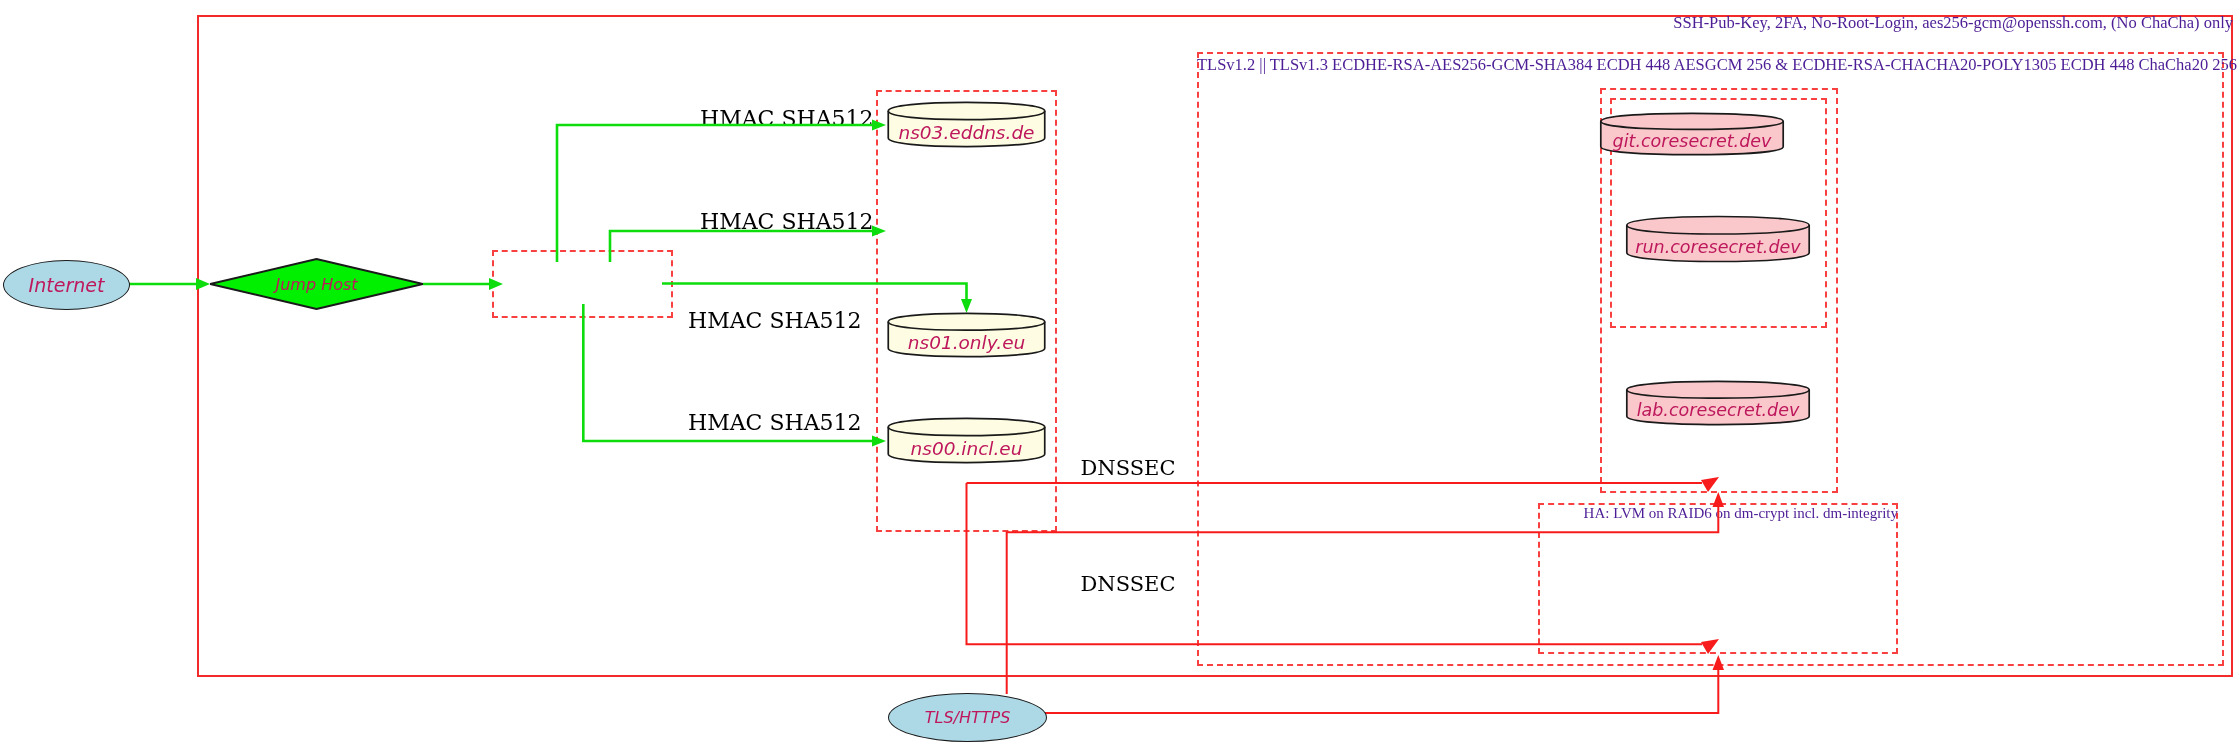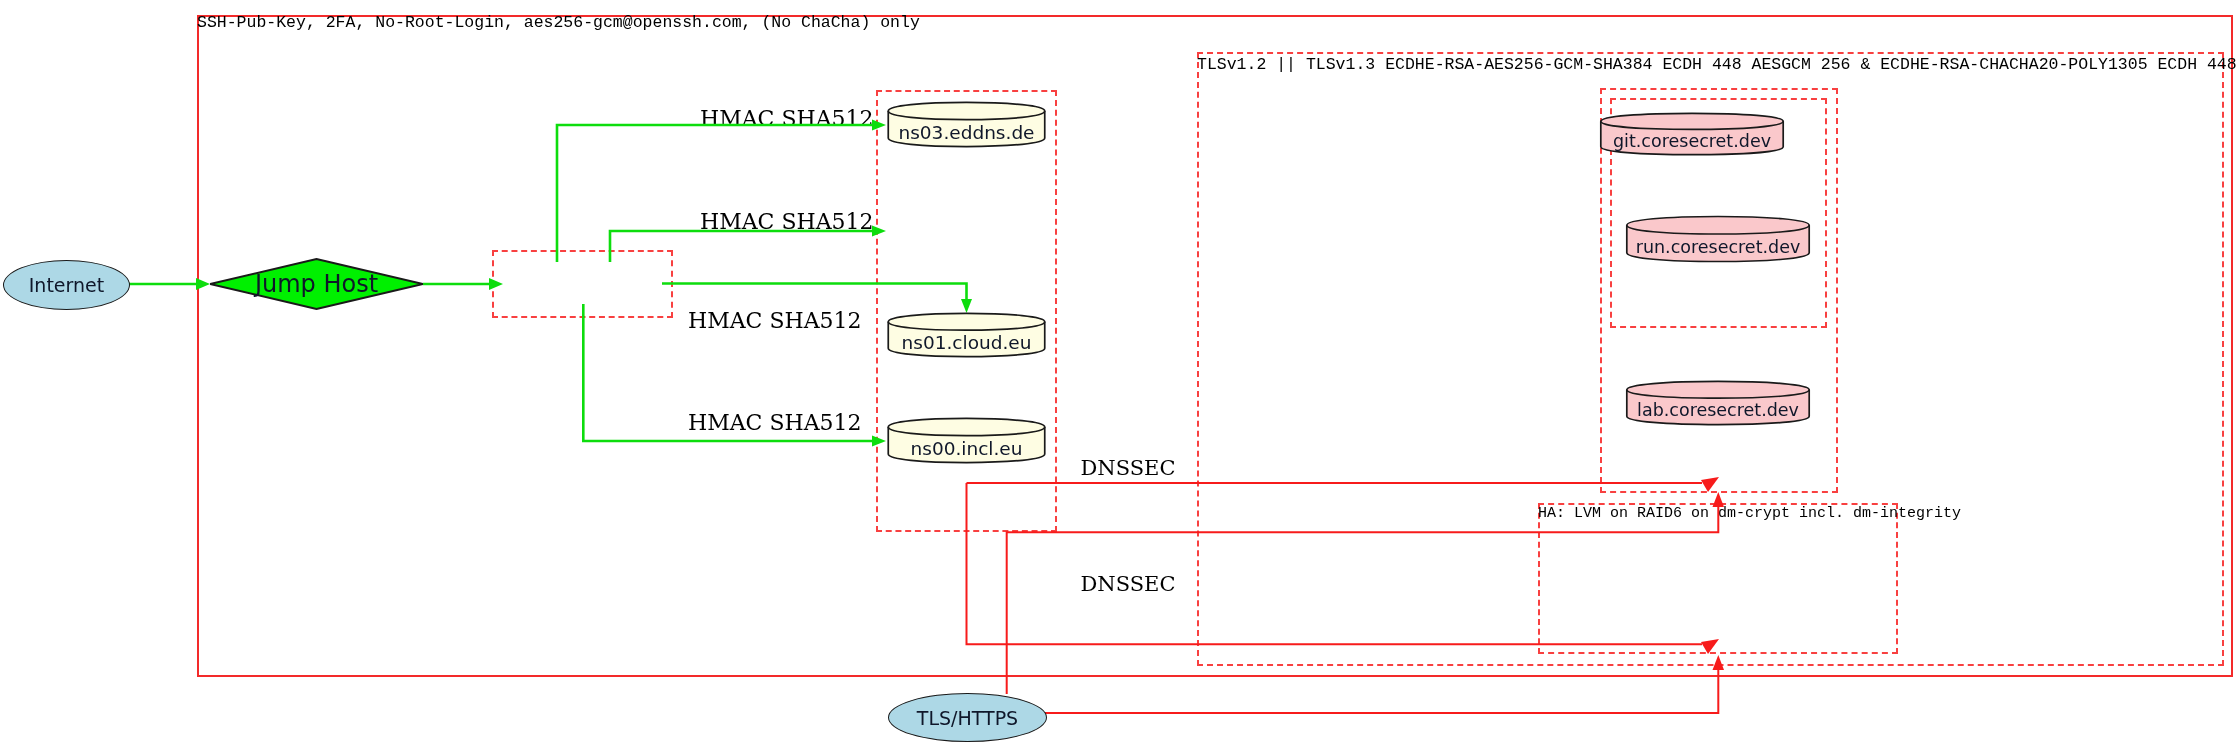--- a/index.html
+++ b/index.html
@@ -3,29 +3,29 @@
 <meta charset="utf-8">
 <style>
   html,body{margin:0;padding:0;background:#ffffff;}
   #canvas{position:relative;width:2240px;height:744px;background:#ffffff;overflow:hidden;
           font-family:"DejaVu Sans","Liberation Sans",sans-serif;}
   
   .box{position:absolute;box-sizing:border-box;}
   .solid-red{border:2px solid #f32a2a;}
   .dash-red{border:2px dashed #f84040;}
   
-  .clabel{position:absolute;text-align:left;color:#000000;
-          font-family:Liberation Mono, monospace;white-space:nowrap;}
+  .clabel{position:absolute;text-align:right;color:#4c1d95;
+          font-family:Liberation Serif, serif;white-space:nowrap;}
   .elabel{position:absolute;text-align:center;color:#000;
           font-family:"DejaVu Serif","Liberation Serif",serif;white-space:nowrap;}
   
   .node{position:absolute;display:flex;align-items:center;justify-content:center;}
   .ellipse{border:1.7px solid #1a1a1a;border-radius:50%;font-size:19px;}
   .blue{background:#add8e6;text-align:center;}
-  .nlabel{position:relative;z-index:3;color:#0f172a;white-space:nowrap;}
+  .nlabel{position:relative;z-index:3;color:#be185d;white-space:nowrap;font-style:italic;}
   .cyl{display:block;}
   .cyl svg.cylsvg{position:absolute;left:0;top:0;width:100%;height:100%;}
   .cylbody{stroke:#1a1a1a;vector-effect:non-scaling-stroke;stroke-width:1.7px;}
   .cylarc{fill:none;stroke:#1a1a1a;vector-effect:non-scaling-stroke;stroke-width:1.7px;}
   .cyl .nlabel{position:absolute;left:0;right:0;top:31%;bottom:0;display:flex;
                align-items:center;justify-content:center;font-size:18.5px;}
   .cyl-lavender .cylbody{fill:#e6e6fa;}
   .cyl-yellow .cylbody{fill:#fefde3;}
   .cyl-pink .cylbody{fill:#fac8cb;}
   .small-label .nlabel{font-size:17.5px;}
@@ -83,21 +83,21 @@
     <path class="rline" d="M1006.7,694 V532.3 H1718.3 V506"></path>
     <polygon class="rarrow" points="1718.3,492 1712.5,507 1724,507"></polygon>
     <path class="rline" d="M1045,713 H1718.3 V668"></path>
     <polygon class="rarrow" points="1718.3,655 1712.5,670 1724,670"></polygon>
   </svg>
 
   <div class="node ellipse blue" style="left:3px;top:260px;width:125px;height:48px;z-index:3;">
     <span class="nlabel">Internet</span>
   </div>
 
-  <div class="node" id="node-jump-host" style="left:210px;top:258px;width:213px;height:52px;z-index:3;font-size:24px;">
+  <div class="node" id="node-jump-host" style="left:210px;top:258px;width:213px;height:52px;z-index:3;font-size:16px;">
     <svg width="213" height="52" viewBox="0 0 213 52">
       <polygon points="0,26 106.5,1 213,26 106.5,51" fill="#00f000" stroke="#1a1a1a" stroke-width="2"></polygon>
     </svg>
     <span class="nlabel">Jump Host</span>
   </div>
 
 
   <div class="node cyl cyl-yellow" style="left:885px;top:100px;width:163px;height:49px;z-index:3;">
     <svg class="cylsvg" viewBox="0 0 100 40" preserveAspectRatio="none">
       <path class="cylbody" d="M2,9 C2,4.5 23,2 50,2 C77,2 98,4.5 98,9 L98,31 C98,35.5 77,38 50,38 C23,38 2,35.5 2,31 Z"></path>
@@ -105,21 +105,21 @@
     </svg>
     <span class="nlabel">ns03.eddns.de</span>
   </div>
 
 
   <div class="node cyl cyl-yellow" style="left:885px;top:311px;width:163px;height:48px;z-index:3;">
     <svg class="cylsvg" viewBox="0 0 100 40" preserveAspectRatio="none">
       <path class="cylbody" d="M2,9 C2,4.5 23,2 50,2 C77,2 98,4.5 98,9 L98,31 C98,35.5 77,38 50,38 C23,38 2,35.5 2,31 Z"></path>
       <path class="cylarc" d="M2,9 C2,13.5 23,16 50,16 C77,16 98,13.5 98,9"></path>
     </svg>
-    <span class="nlabel">ns01.cloud.eu</span>
+    <span class="nlabel">ns01.only.eu</span>
   </div>
 
   <div class="node cyl cyl-yellow" style="left:885px;top:416px;width:163px;height:49px;z-index:3;">
     <svg class="cylsvg" viewBox="0 0 100 40" preserveAspectRatio="none">
       <path class="cylbody" d="M2,9 C2,4.5 23,2 50,2 C77,2 98,4.5 98,9 L98,31 C98,35.5 77,38 50,38 C23,38 2,35.5 2,31 Z"></path>
       <path class="cylarc" d="M2,9 C2,13.5 23,16 50,16 C77,16 98,13.5 98,9"></path>
     </svg>
     <span class="nlabel">ns00.incl.eu</span>
   </div>
 
@@ -141,17 +141,17 @@
 
   <div class="node cyl cyl-pink small-label" style="left:1623px;top:214px;width:190px;height:50px;z-index:3;">
     <svg class="cylsvg" viewBox="0 0 100 40" preserveAspectRatio="none">
       <path class="cylbody" d="M2,9 C2,4.5 23,2 50,2 C77,2 98,4.5 98,9 L98,31 C98,35.5 77,38 50,38 C23,38 2,35.5 2,31 Z"></path>
       <path class="cylarc" d="M2,9 C2,13.5 23,16 50,16 C77,16 98,13.5 98,9"></path>
     </svg>
     <span class="nlabel">run.coresecret.dev</span>
   </div>
 
 
-  <div class="node ellipse blue" style="left:888px;top:693px;width:157px;height:47px;z-index:3;font-size:19px;">
+  <div class="node ellipse blue" style="left:888px;top:693px;width:157px;height:47px;z-index:3;font-size:16px;">
     <span class="nlabel">TLS/HTTPS</span>
   </div>
 
 </div>
 
 </body></html>

